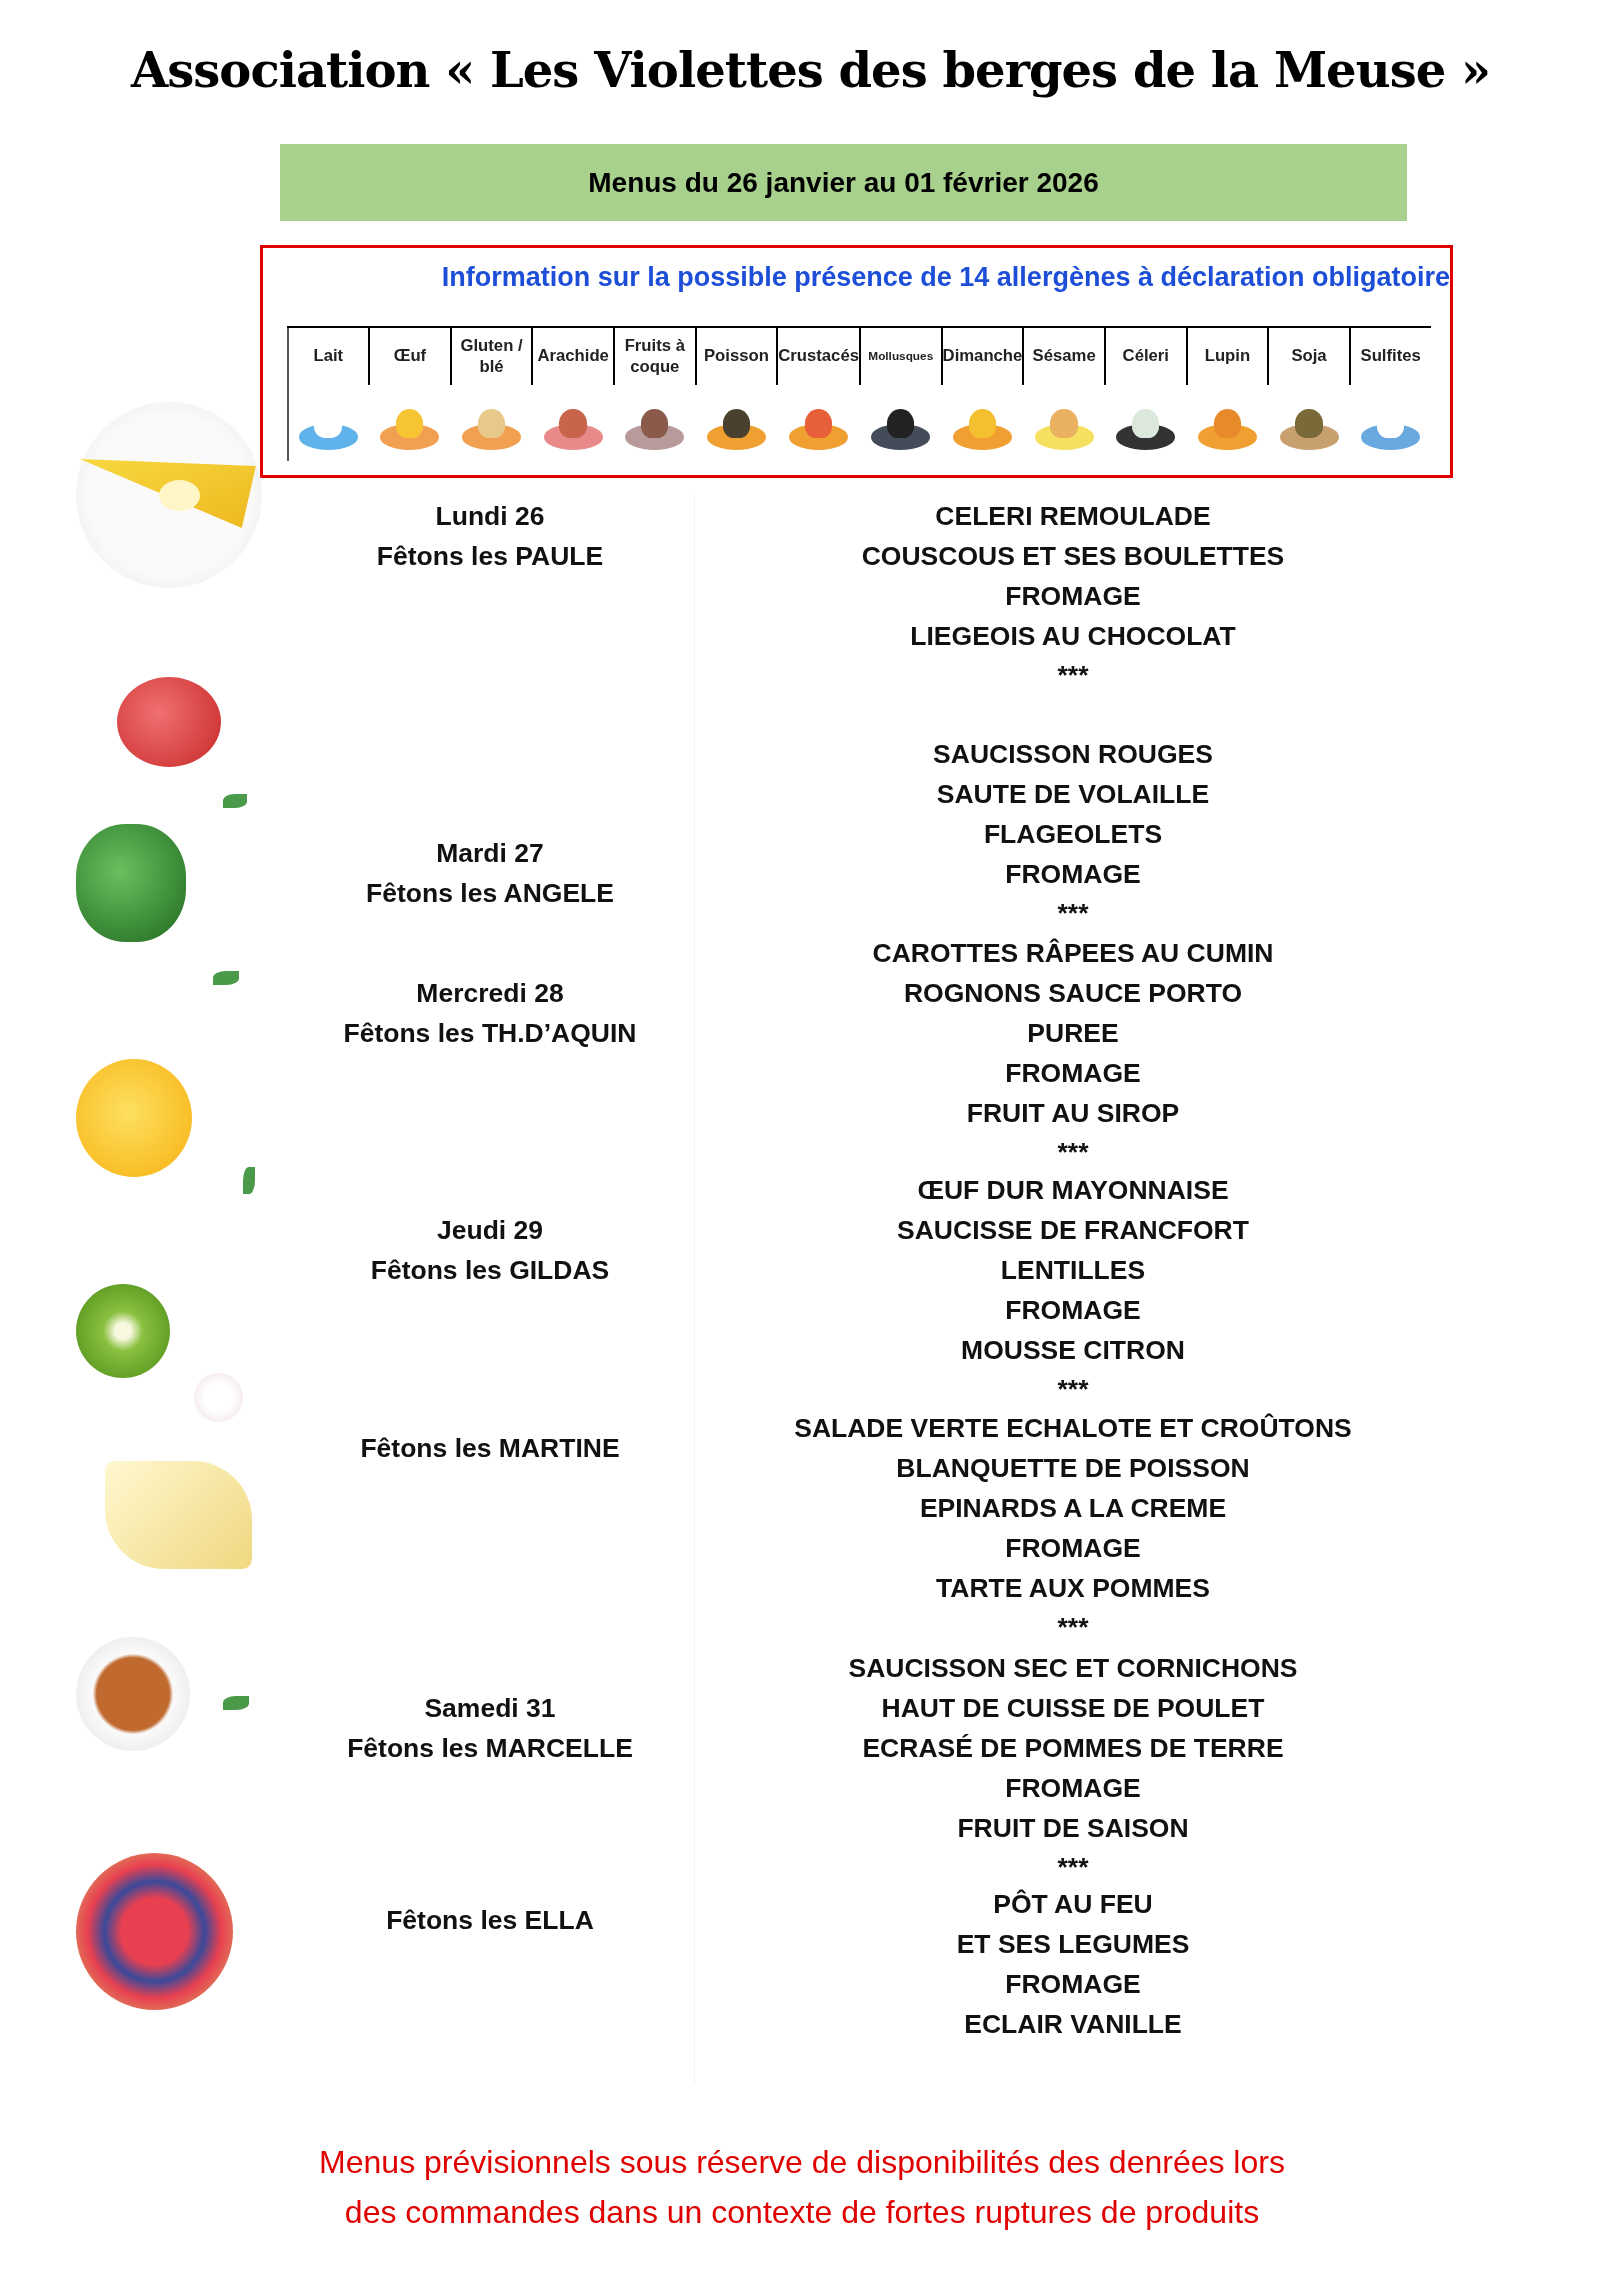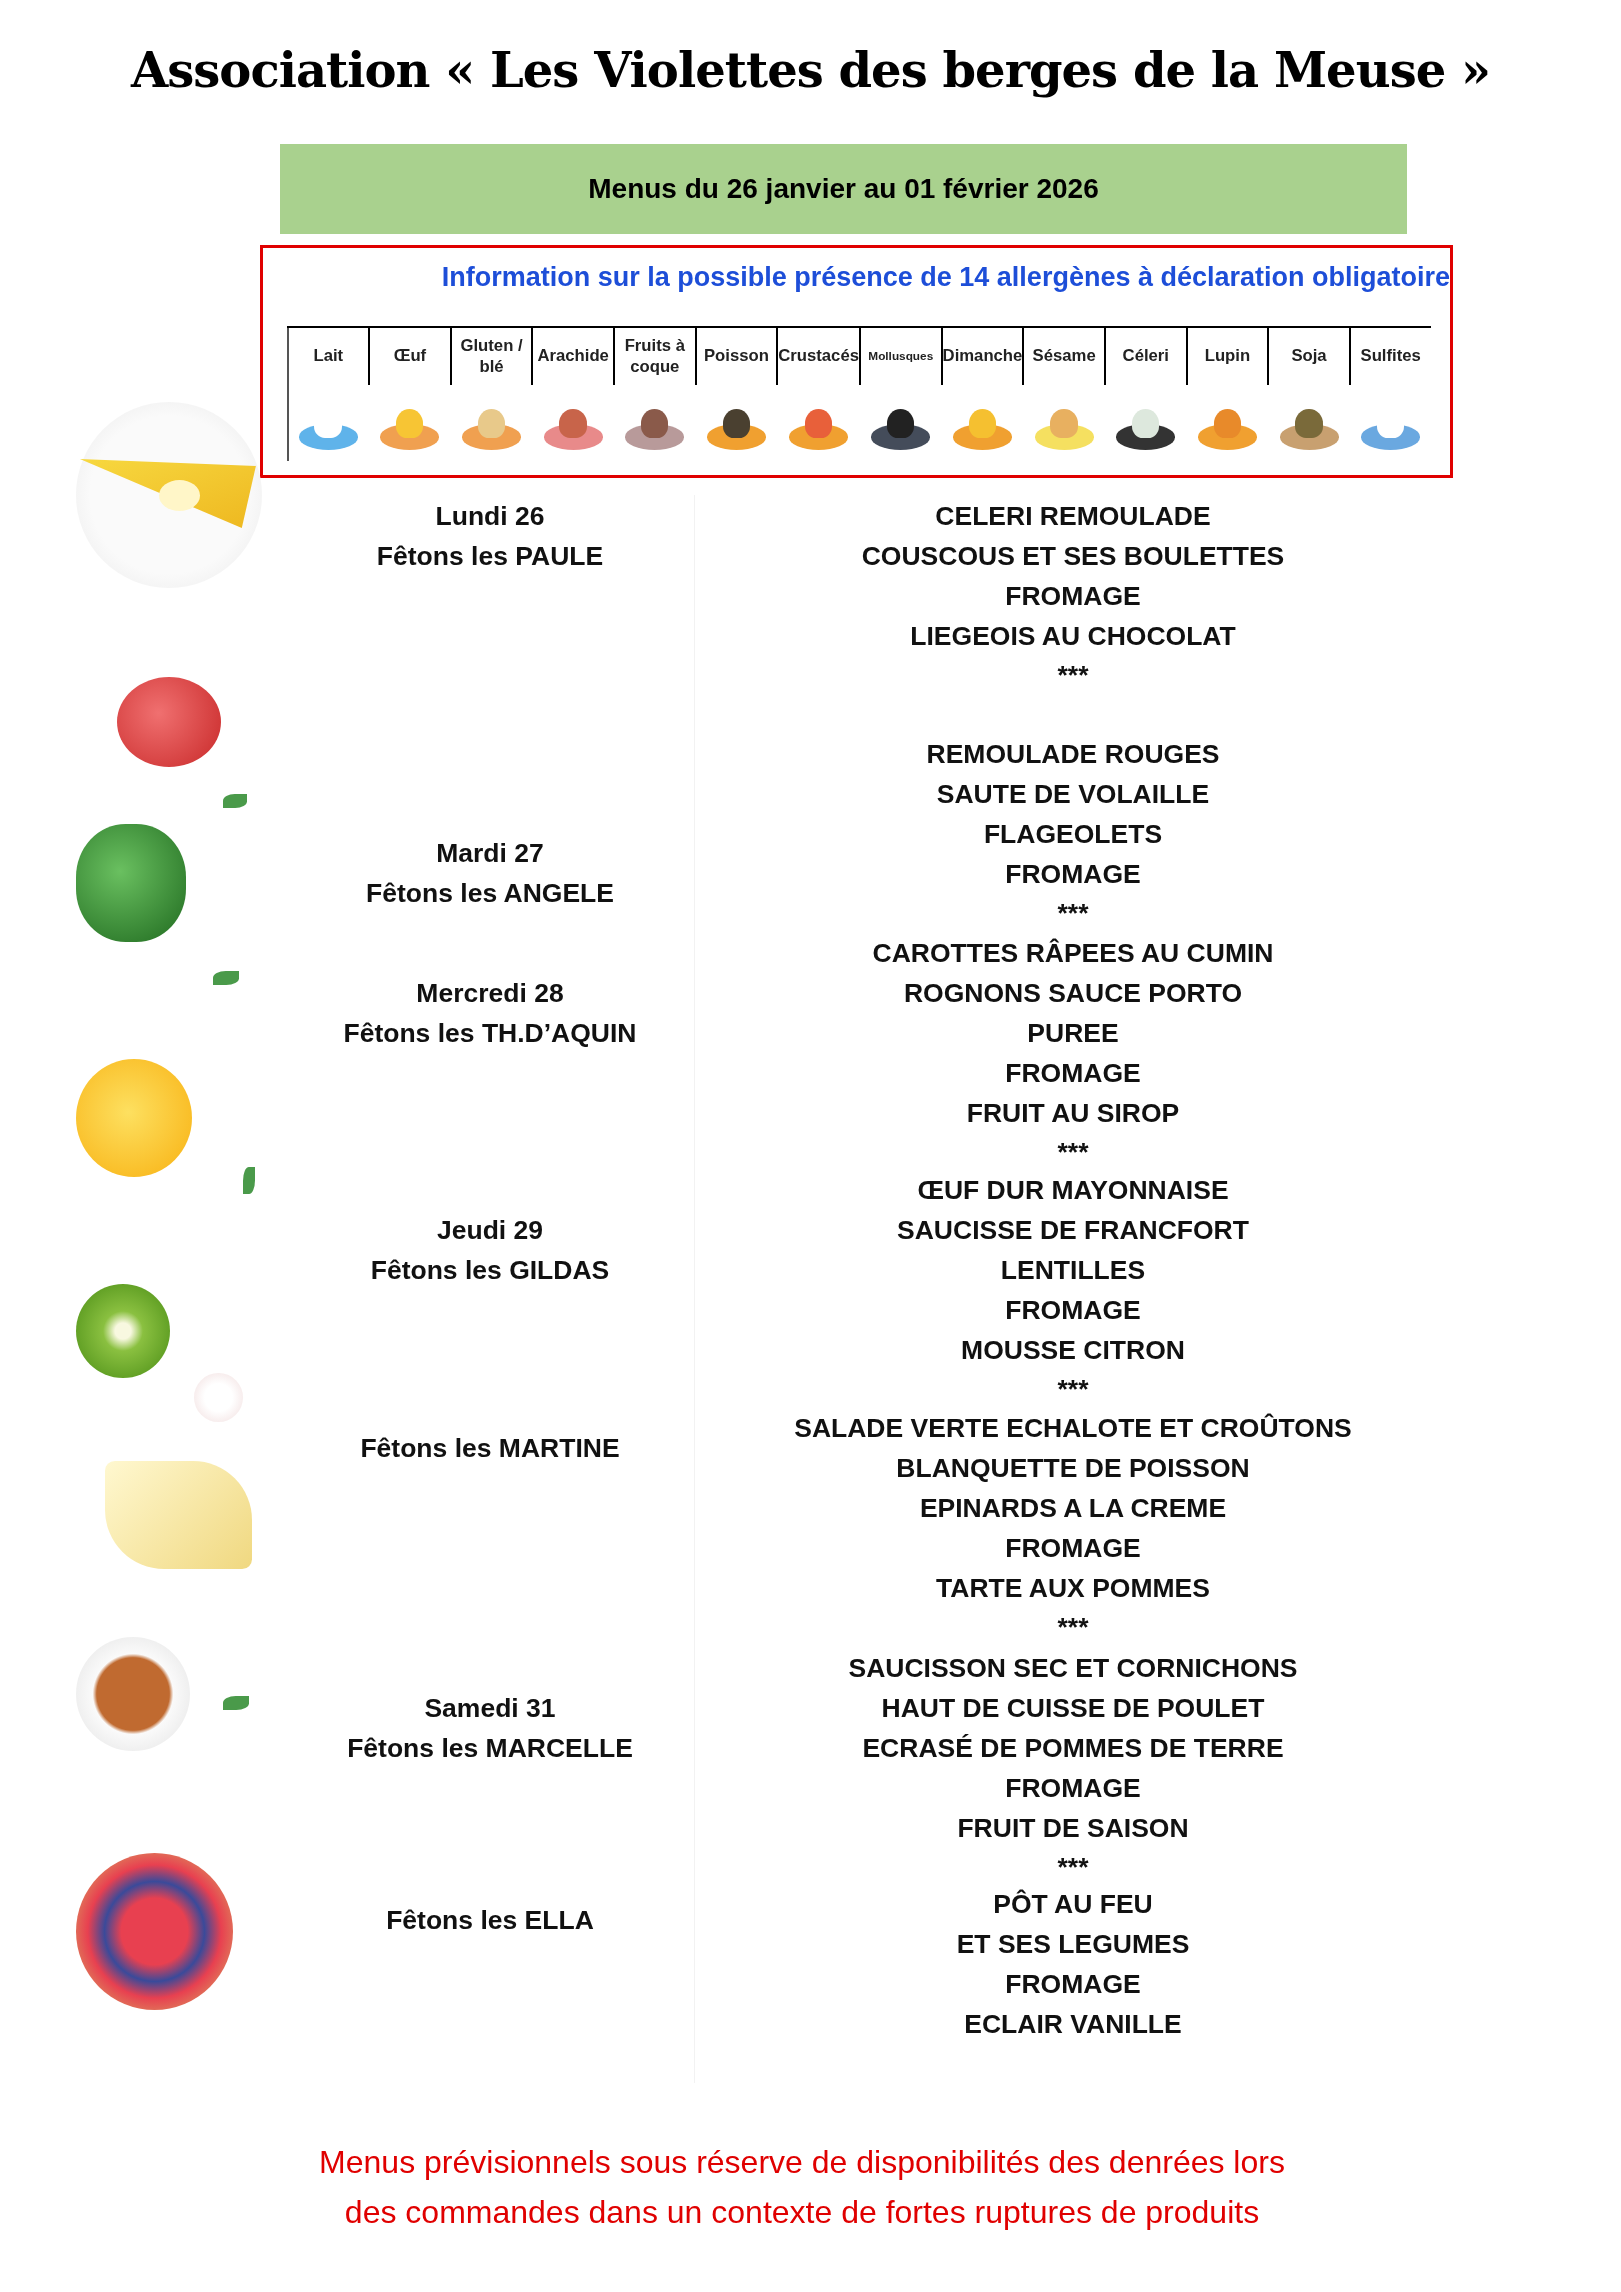--- a/index.html
+++ b/index.html
@@ -1,21 +1,21 @@
 <!DOCTYPE html>
 <html><head>
 <meta charset="utf-8">
 <style>
   html, body { margin: 0; padding: 0; background: #ffffff; }
   body { width: 1621px; height: 2293px; position: relative; overflow: hidden;
          font-family: "Liberation Sans", sans-serif; color: #111; }
   .title { position: absolute; left: 0; top: 41px; width: 1621px; text-align: center;
            font-family: "DejaVu Serif", serif; font-weight: bold; font-size: 49px;
            letter-spacing: -1px; transform: scaleX(0.98); color: #000; }
-  .band { position: absolute; left: 280px; top: 144px; width: 1127px; height: 90px;
+  .band { position: absolute; left: 280px; top: 144px; width: 1127px; height: 77px;
           background: #a9d18e; display: flex; align-items: center; justify-content: center;
           font-weight: bold; font-size: 28px; color: #000; }
   .allergen-box { position: absolute; left: 260px; top: 245px; width: 1187px; height: 227px;
                   border: 3.9px solid #e00000; box-sizing: content-box; }
   .allergen-title { position: absolute; left: 0; top: 13.7px; width: 100%; text-align: right;
                     color: #1d4ed8; font-weight: bold; font-size: 27px; }
   .allergen-table { position: absolute; left: 23.5px; top: 78px; width: 1144px; height: 133px;
                     display: flex; border-top: 2.9px solid #000; }
   .allergen { flex: 1; position: relative; border-left: 2.9px solid #000; display: flex;
               flex-direction: column; align-items: center; }
@@ -203,21 +203,21 @@
         <div>LIEGEOIS AU CHOCOLAT</div>
         <div style="line-height: 39px; height: 39px;">***</div>
       </div>
     </div>
     <div class="menu-row" style="top: 734px;">
       <div class="day" style="top: 99px;">
         <div>Mardi 27</div>
         <div>Fêtons les ANGELE</div>
       </div>
       <div class="dishes" style="top: 0px;">
-        <div>REMOULADE ROUGES</div>
+        <div>SAUCISSON ROUGES</div>
         <div>SAUTE DE VOLAILLE</div>
         <div>FLAGEOLETS</div>
         <div>FROMAGE</div>
         <div style="line-height: 39px; height: 39px;">***</div>
       </div>
     </div>
     <div class="menu-row" style="top: 933px;">
       <div class="day" style="top: 40px;">
         <div>Mercredi 28</div>
         <div>Fêtons les TH.D’AQUIN</div>

